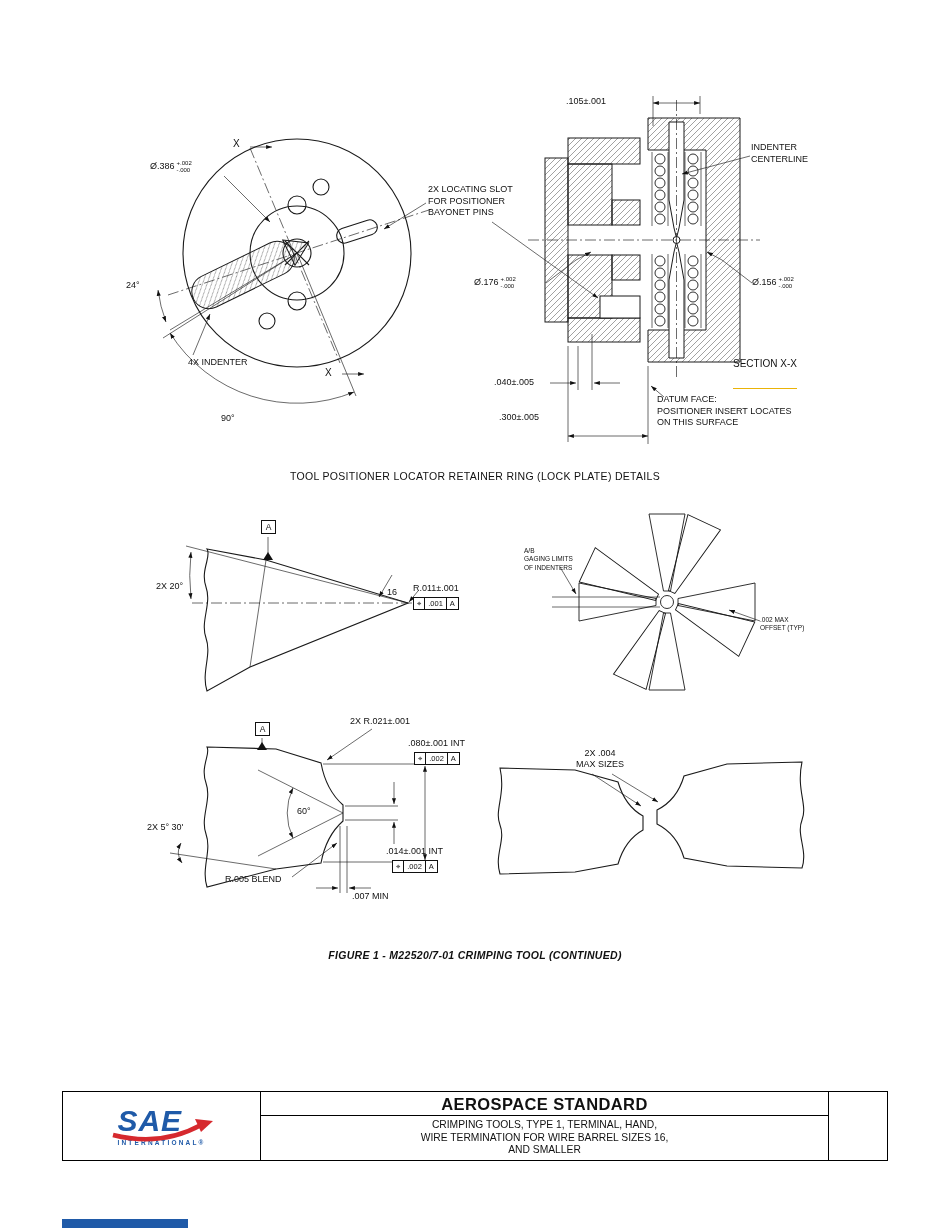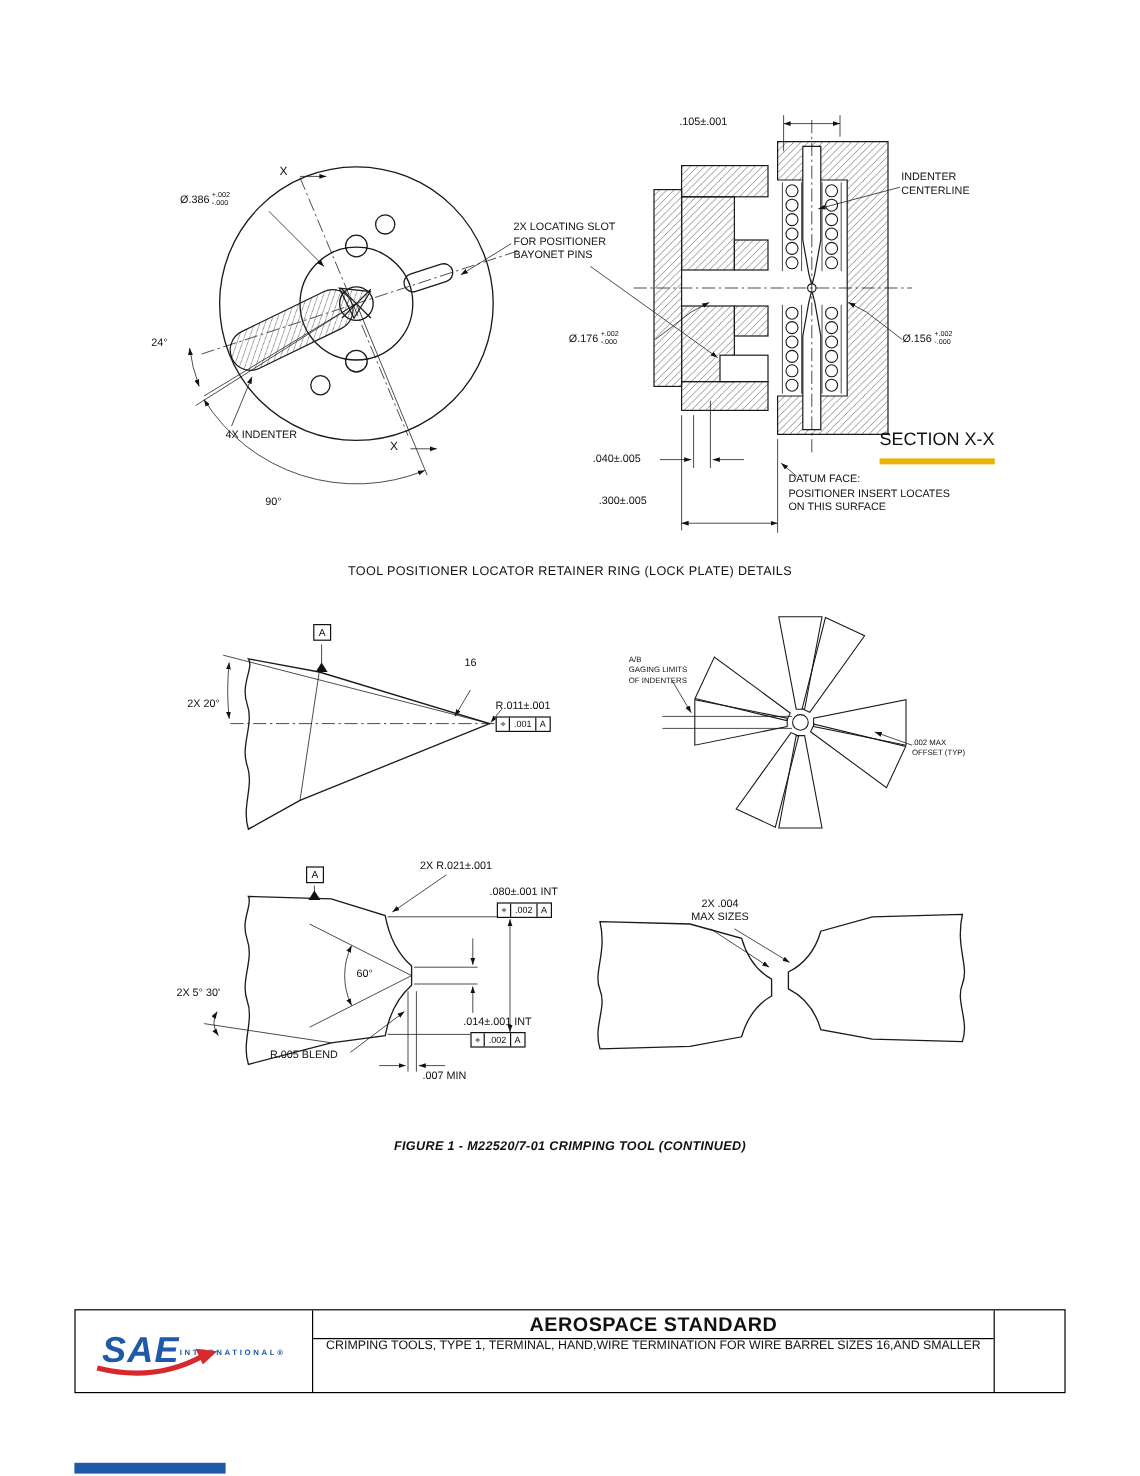--- a/index.html
+++ b/index.html
@@ -25,37 +25,37 @@
   .lbl{position:absolute;font-size:9px;line-height:1.25;white-space:nowrap}
   .lbl-sm{font-size:6.5px;line-height:1.3}
   .dia{display:flex;align-items:center;gap:2px}
   .tolstack{display:inline-flex;flex-direction:column;font-size:6px;line-height:1.15}
   .dbox{position:absolute;border:1.1px solid #111;font-size:8.5px;width:15px;height:14px;
         display:flex;align-items:center;justify-content:center;background:#fff}
   .fcf{position:absolute;display:inline-flex;border:1.1px solid #111;background:#fff;
         font-size:7.5px;line-height:1.5}
   .fcf span{padding:0 3px;border-right:1.1px solid #111}
   .fcf span:last-child{border-right:none}
-  .underl{border-bottom:5px solid #eab308;padding-bottom:5px;font-size:15px}
+  .underl{border-bottom:1px solid #eab308;padding-bottom:17px;font-size:10px}
   .caption{position:absolute;left:0;right:0;text-align:center;font-size:10.5px;letter-spacing:.3px}
   .fig-caption{font-weight:bold;font-style:italic}
   .title-block{position:absolute;left:62px;top:1091px;width:826px;height:70px;
         border:1.6px solid #000;display:flex}
   .tb-cell{border-right:1.4px solid #000;height:100%}
   .tb-cell:last-child{border-right:none}
   .tb-logo{width:198px;display:flex;align-items:center;justify-content:center}
-  .sae-wrap{position:relative;display:flex;flex-direction:row;align-items:center}
+  .sae-wrap{position:relative;display:flex;flex-direction:column;}
   .sae-text{font-size:30px;font-weight:bold;font-style:italic;color:var(--accent_blue);
         letter-spacing:1px;line-height:1}
   .sae-swoosh{position:absolute;left:-8px;top:13px}
   .sae-sub{font-size:6.5px;letter-spacing:2.2px;color:var(--accent_blue);margin-top:3px;font-weight:bold}
   .tb-main{flex:1;display:flex;flex-direction:column}
   .tb-header{height:24px;line-height:24px;border-bottom:1.2px solid #000;text-align:center;
         font-size:16.5px;font-weight:bold;letter-spacing:.4px}
-  .tb-title{flex:1;display:flex;flex-direction:row;justify-content:center;text-align:center;
+  .tb-title{flex:1;display:flex;flex-direction:column;justify-content:center;text-align:center;
         font-size:10.3px;line-height:1.2}
   .tb-num{width:142px;padding:7px 8px}
   .tb-docnum{font-size:13.5px;font-weight:bold}
   .tb-sheet{font-size:10.8px;margin-top:2px}
   .tb-end{width:58px}
   .blue-bar{position:absolute;left:62px;top:1219px;width:126px;height:9px;background:var(--accent_blue)}
 </style>
 </head>
 <body>
 
@@ -246,21 +246,21 @@
   <div class="lbl" style="left:657px;top:394px;line-height:1.3">
     <div>DATUM FACE:</div>
     <div>POSITIONER INSERT LOCATES</div>
     <div>ON THIS SURFACE</div>
   </div>
 
   <div class="caption" style="top:470px">TOOL POSITIONER LOCATOR RETAINER RING (LOCK PLATE) DETAILS</div>
 
   <div class="dbox" style="left:261px;top:520px">A</div>
   <div class="lbl" style="left:156px;top:581px">2X 20°</div>
-  <div class="lbl" style="left:387px;top:547px">16</div>
+  <div class="lbl" style="left:387px;top:587px">16</div>
   <div class="lbl" style="left:413px;top:583px">R.011±.001</div>
   <div class="fcf" style="left:413px;top:597px">
     <span>⌖</span>
     <span>.001</span>
     <span>A</span>
   </div>
   <div class="lbl lbl-sm" style="left:524px;top:547px">
     <div>A/B</div>
     <div>GAGING LIMITS</div>
     <div>OF INDENTERS</div>

